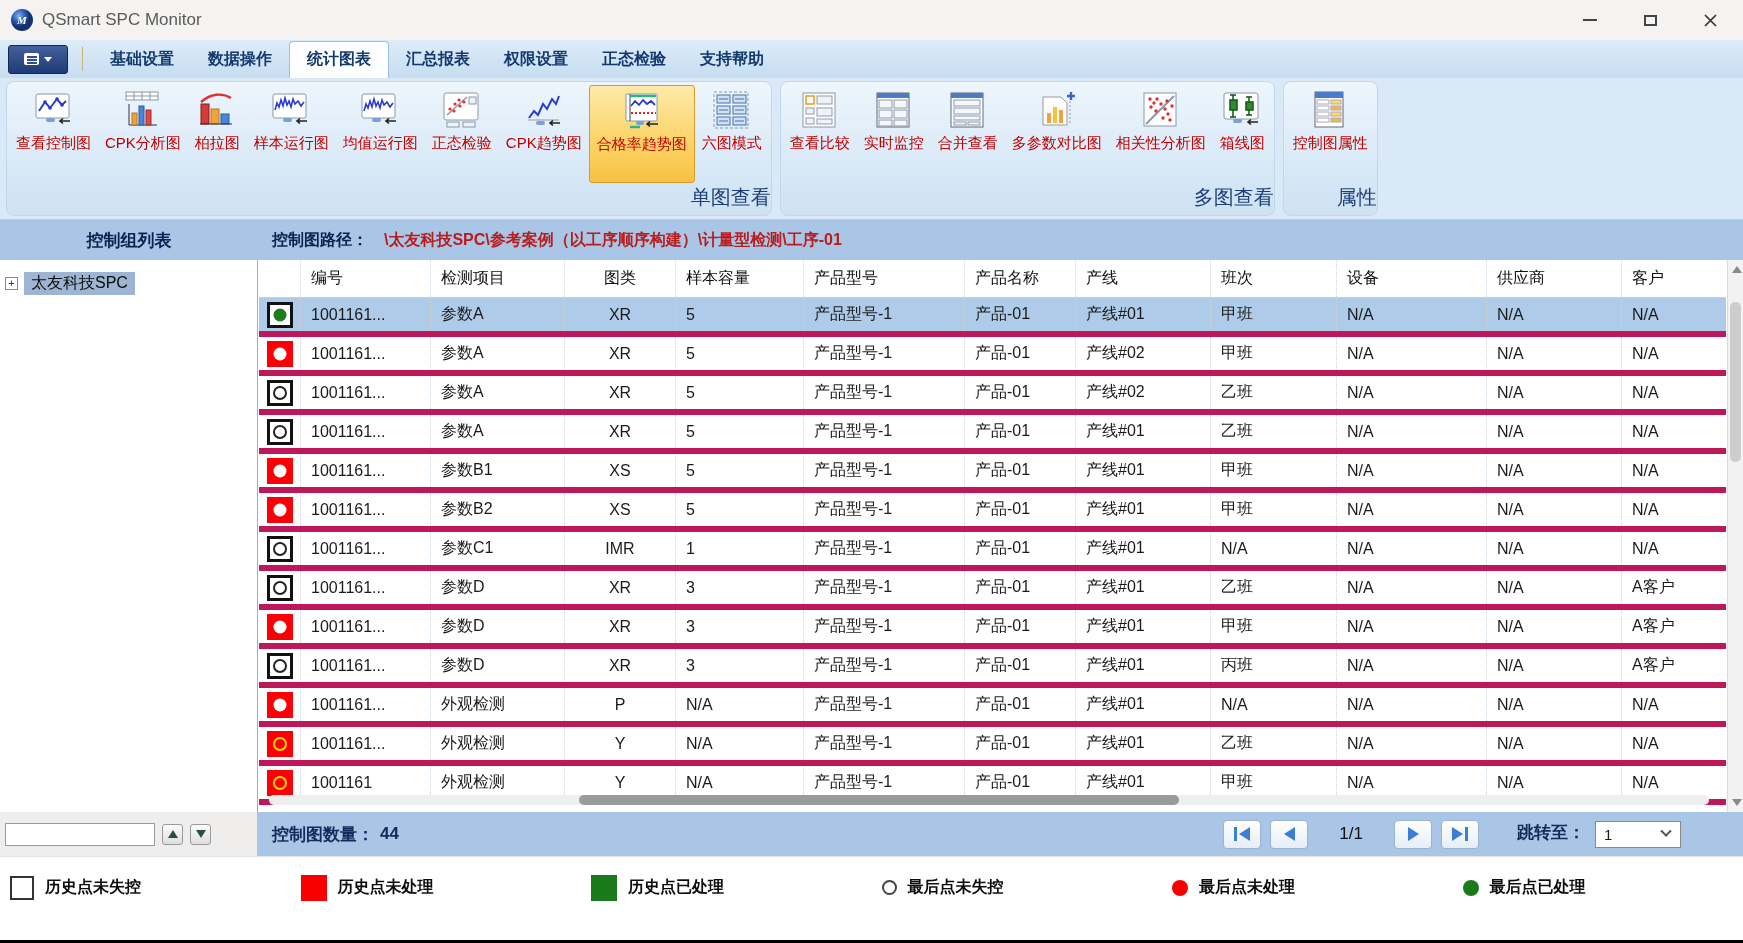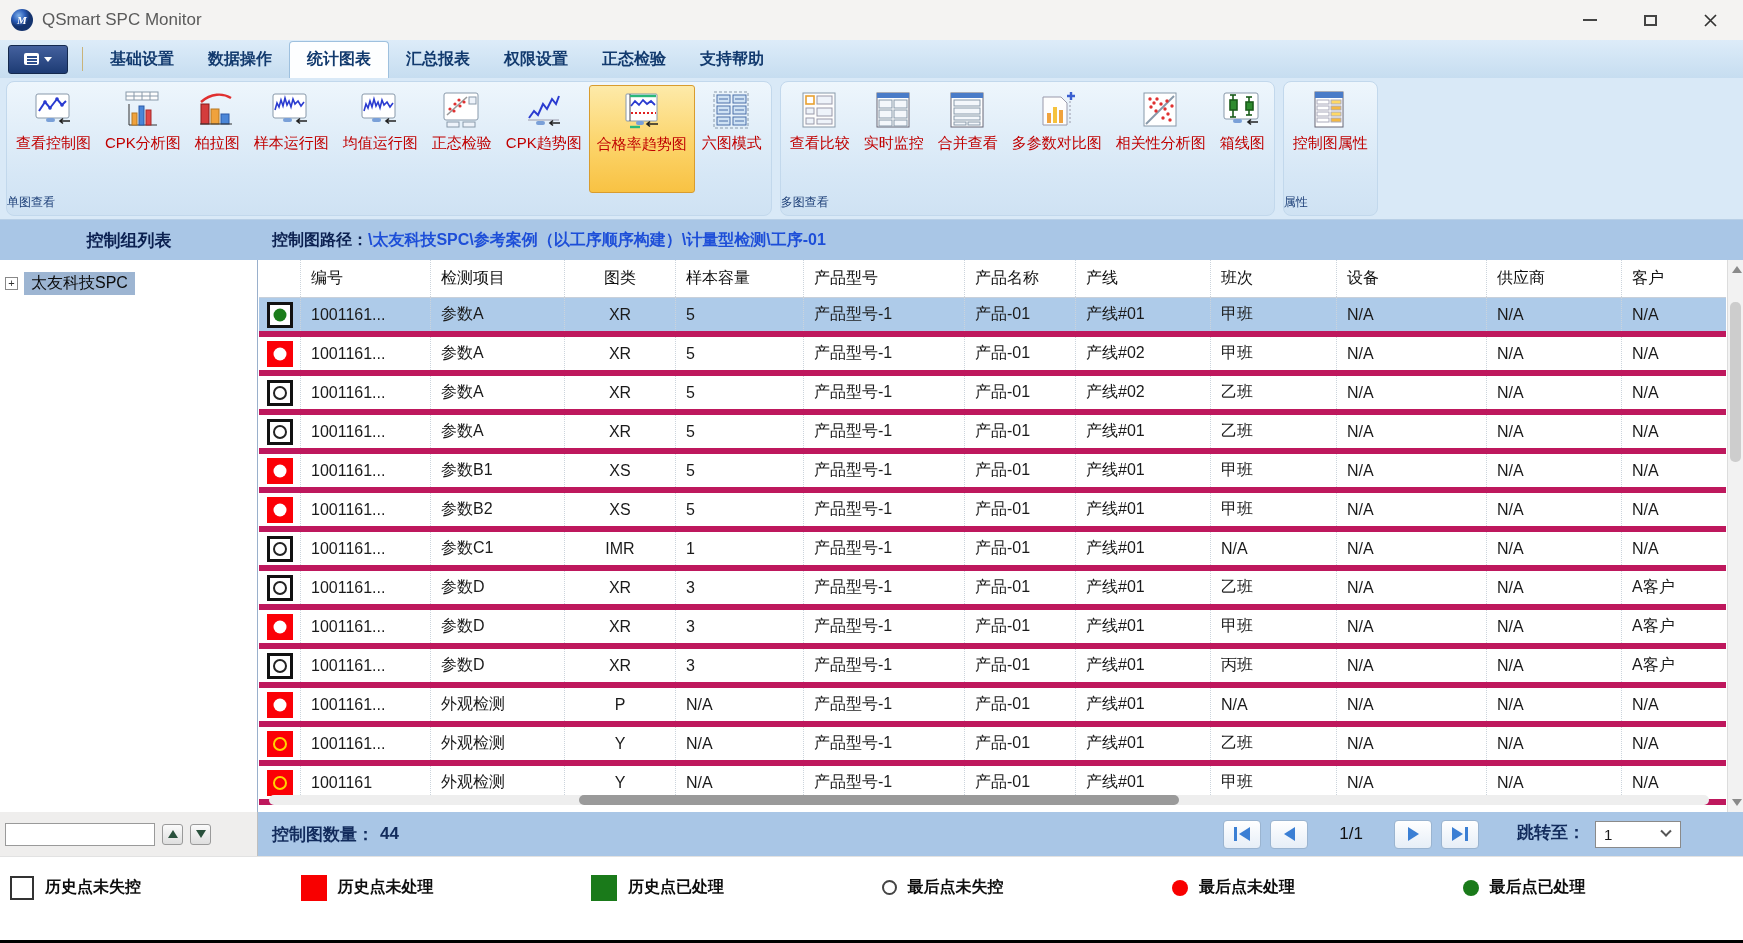--- a/index.html
+++ b/index.html
@@ -33,27 +33,27 @@
   
   .ribbon { position:absolute; top:78px; left:0; width:100%; height:142px; background:#d9e9f7;
             border-bottom:1px solid #b8cfe6; display:flex; gap:8px; padding:3px 6px; }
   .rgroup { background:linear-gradient(#eef6fc,#d6e7f6 70%,#cfe2f3); border:1px solid #c2d8ec; border-radius:8px;
             display:flex; flex-direction:column; flex:0 0 auto; }
   .rbuttons { flex:1; display:flex; align-items:stretch; padding:3px 2px 0; }
   .rbtn { display:flex; flex-direction:column; align-items:center; padding:6px 7px 2px; }
   .rbtn.selected { background:linear-gradient(#fdeaa9,#fcd46a 55%,#f8c243); border:1px solid #d89c2e; border-radius:3px; }
   .ricon svg { width:40px; height:38px; display:block; }
   .rlabel { color:#c00000; font-size:15px; margin-top:5px; white-space:nowrap; }
-  .rgrouplabel { text-align:left; color:#1d3f77; font-size:12px; padding:1px 0 4px; }
+  .rgrouplabel { text-align:right; color:#1d3f77; font-size:20px; padding:1px 0 4px; }
 
   
   .pathbar { position:absolute; top:220px; left:0; width:100%; height:40px; background:#a9c6e6; display:flex; align-items:center; }
   .sb-header { width:258px; text-align:center; font-weight:bold; color:#0b2050; font-size:17px; flex:0 0 auto; }
   .path-label { font-weight:bold; color:#0b2050; font-size:16px; margin-left:14px; }
-  .path-value { color:#1d4ed8; font-size:16px; font-weight:bold; }
+  .path-value { color:#b91c1c; font-size:16px; font-weight:bold; margin-left:16px; }
 
   
   .sidebar { position:absolute; left:0; top:260px; width:258px; height:552px; background:#fff; border-right:1px solid #9ab0cc; }
   .treeitem { display:flex; align-items:center; margin:12px 0 0 5px; }
   .expander { width:13px; height:13px; border:1px solid #888; background:#fff; font-size:11px; line-height:11px; text-align:center; color:#333; flex:0 0 auto; }
   .treelabel { margin-left:6px; background:#9db5d2; padding:1px 7px; font-size:16px; color:#0a0a0a; }
 
   
   .table-area { position:absolute; left:259px; top:260px; width:1484px; height:552px; background:#fff; overflow:hidden; }
   .hrow, .row { display:flex; width:1467px; }

